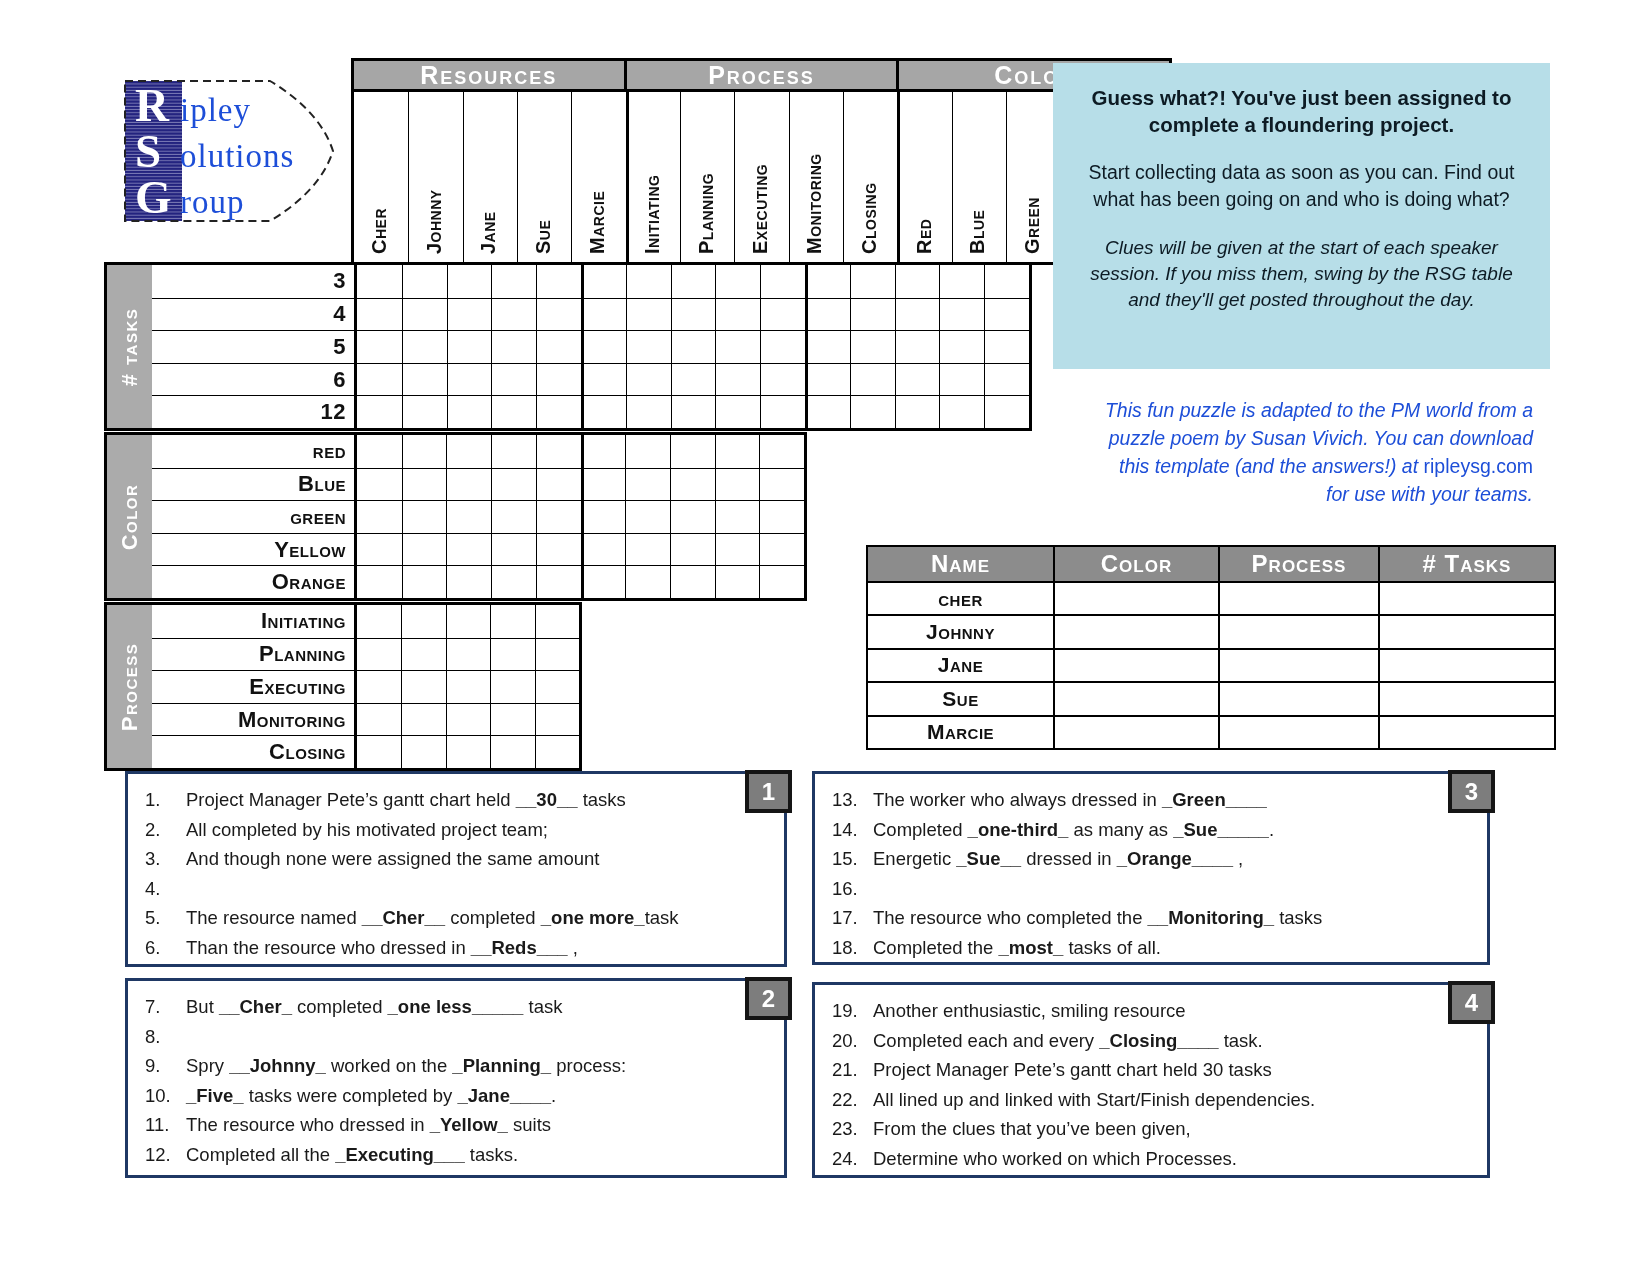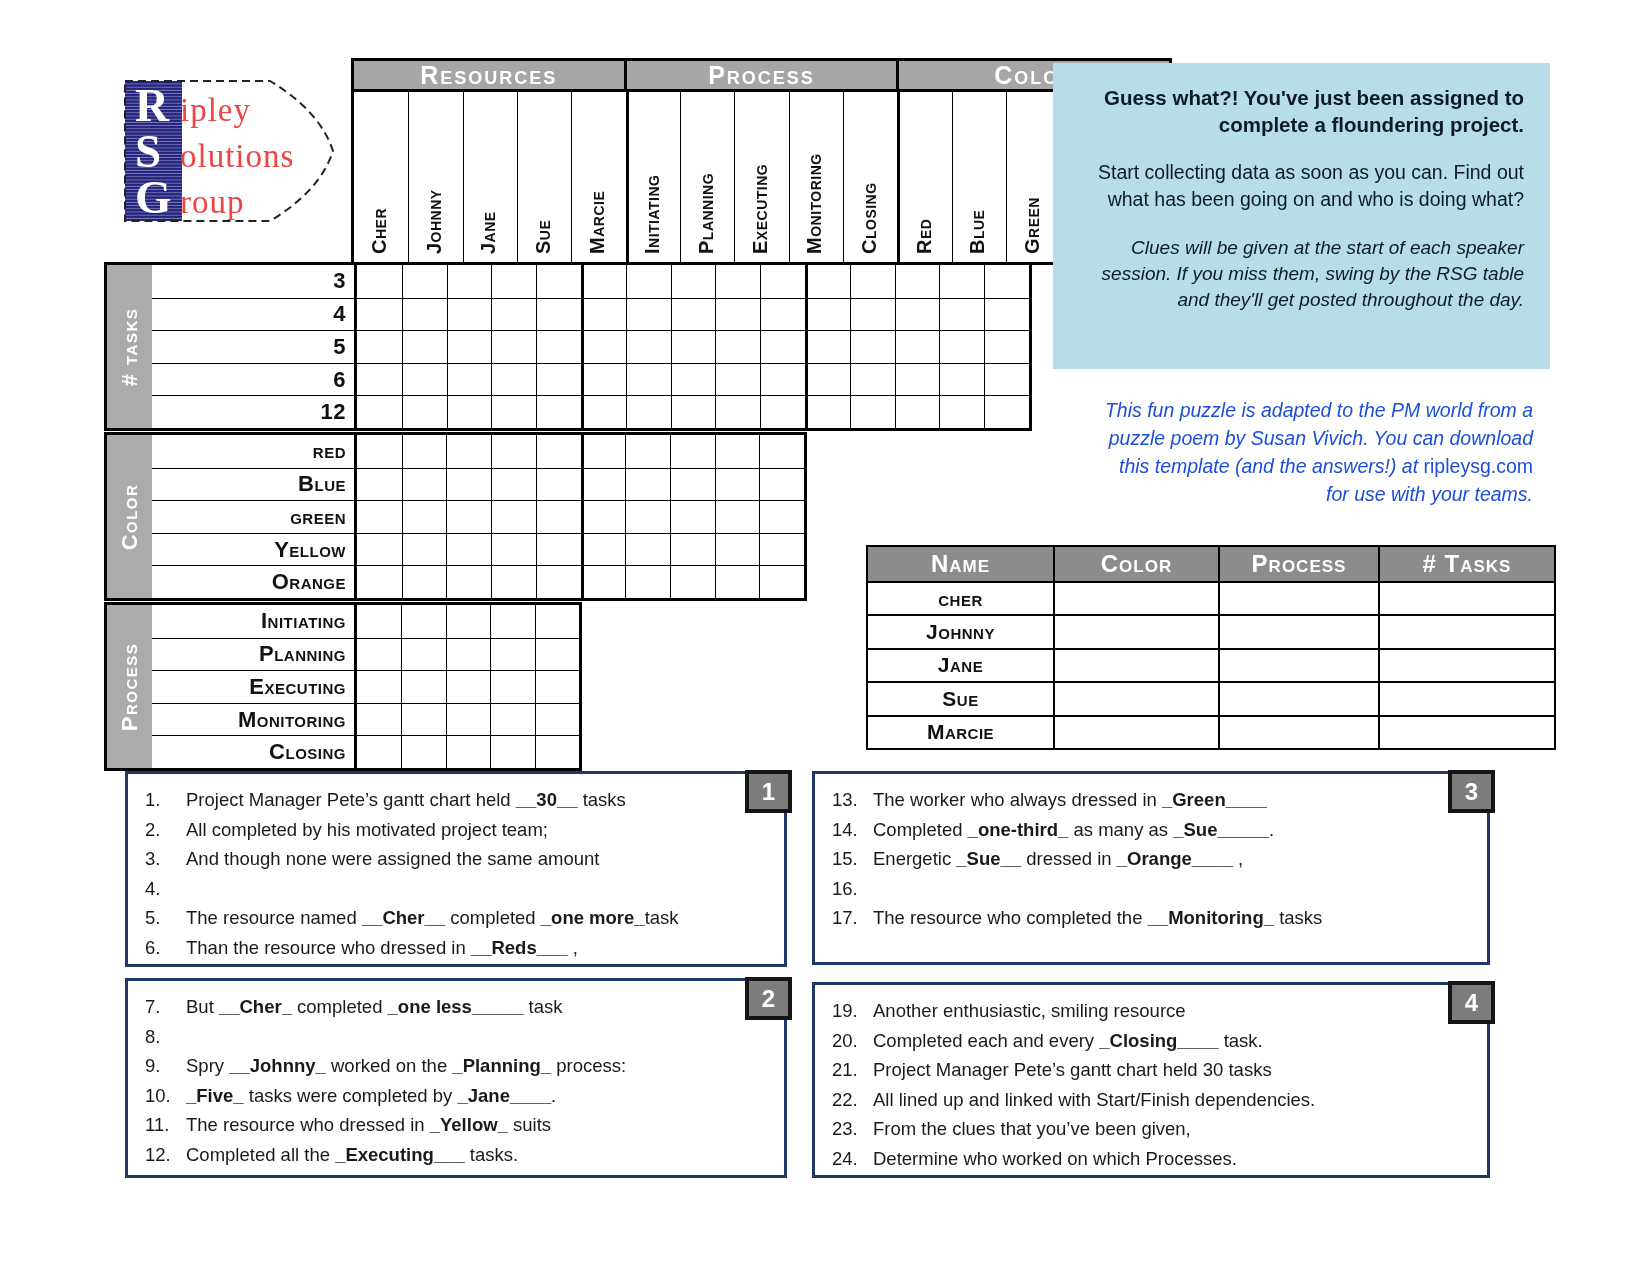--- a/index.html
+++ b/index.html
@@ -5,21 +5,21 @@
   html,body{margin:0;padding:0;background:#fff;}
   #canvas{position:relative;width:1650px;height:1275px;background:#fff;overflow:hidden;
           font-family:"Liberation Sans",sans-serif;color:#111;}
 
   
   #logo{position:absolute;left:122px;top:78px;width:218px;height:146px;}
   #logo svg{position:absolute;left:0;top:0;}
   .logo-line{position:absolute;left:13px;height:46px;display:flex;align-items:baseline;
              font-family:"Liberation Serif",serif;white-space:nowrap;}
   .logo-initial{color:#fff;font-size:47px;font-weight:bold;width:45px;line-height:46px;}
-  .logo-rest{color:#ef4444;font-size:33px;line-height:46px;letter-spacing:1px;}
+  .logo-rest{color:#1d4ed8;font-size:33px;line-height:46px;letter-spacing:1px;}
   #col-header{position:absolute;left:351px;top:58px;width:821px;height:207px;
               border:3px solid #000;box-sizing:border-box;background:#ef4444;}
   #col-header-bar{display:flex;height:31px;border-bottom:3px solid #000;box-sizing:border-box;}
   .hgroup{flex:1 1 0;box-sizing:border-box;background:var(--header-gray);display:flex;
           align-items:center;justify-content:center;color:#fff;font-weight:bold;
           font-size:25px;letter-spacing:2px;font-variant:small-caps;border-left:3px solid #000;}
   .hgroup.first{border-left:none;}
   #col-labels{display:grid;grid-template-columns:repeat(15,1fr);height:170px;}
   .vcell{position:relative;border-left:1px solid #000;box-sizing:border-box;background:#fff;}
   .vcell.first{border-left:none;}
@@ -40,21 +40,21 @@
   .rlabel.first{border-top:none;}
   .cells{flex:1;display:grid;border-left:3px solid #000;box-sizing:border-box;}
   .cell{border-left:1px solid #000;border-top:1px solid #000;box-sizing:border-box;background:#fff;}
   .cell.c0{border-left:none;}
   .cell.r0{border-top:none;}
   .cell.tk{border-left:3px solid #000;}
 
   
   #info-box{position:absolute;left:1053px;top:63px;width:497px;height:306px;
             background:var(--info-bg);box-sizing:border-box;padding:21px 26px;
-            text-align:right;color:#0d1b24;}
+            text-align:center;color:#0d1b24;}
   .info-heading{font-weight:bold;font-size:20.5px;line-height:27px;}
   .info-body{margin-top:21px;font-size:19.5px;line-height:27px;}
   .info-note{margin-top:22px;font-style:italic;font-size:19px;line-height:26px;}
 
   #credit{position:absolute;left:1093px;top:396px;width:440px;text-align:right;
           font-style:italic;font-size:19.5px;line-height:28px;color:#1d4ed8;}
   #credit .site{font-style:normal;}
 
   
   #answer-table{position:absolute;left:866px;top:545px;width:690px;height:205px;
@@ -464,20 +464,24 @@
           <span class="cnum">15.</span>
           <span class="ctext"><span>Energetic </span><b>_Sue__</b><span> dressed in </span><b>_Orange____</b><span> ,</span></span>
         </div>
         <div class="cline">
           <span class="cnum">16.</span>
         </div>
         <div class="cline">
           <span class="cnum">17.</span>
           <span class="ctext"><span>The resource who completed the </span><b>__Monitoring_</b><span> tasks</span></span>
         </div>
+        <div class="cline">
+          <span class="cnum">18.</span>
+          <span class="ctext"><span>Completed the </span><b>_most_</b><span> tasks of all.</span></span>
+        </div>
       </div>
       <div class="cluebox" style="left: 812px; top: 982px; width: 678px; height: 196px;">
         <div class="tab">4</div>
         <div class="cline">
           <span class="cnum">19.</span>
           <span class="ctext"><span>Another enthusiastic, smiling resource</span></span>
         </div>
         <div class="cline">
           <span class="cnum">20.</span>
           <span class="ctext"><span>Completed each and every </span><b>_Closing____</b><span> task.</span></span>

